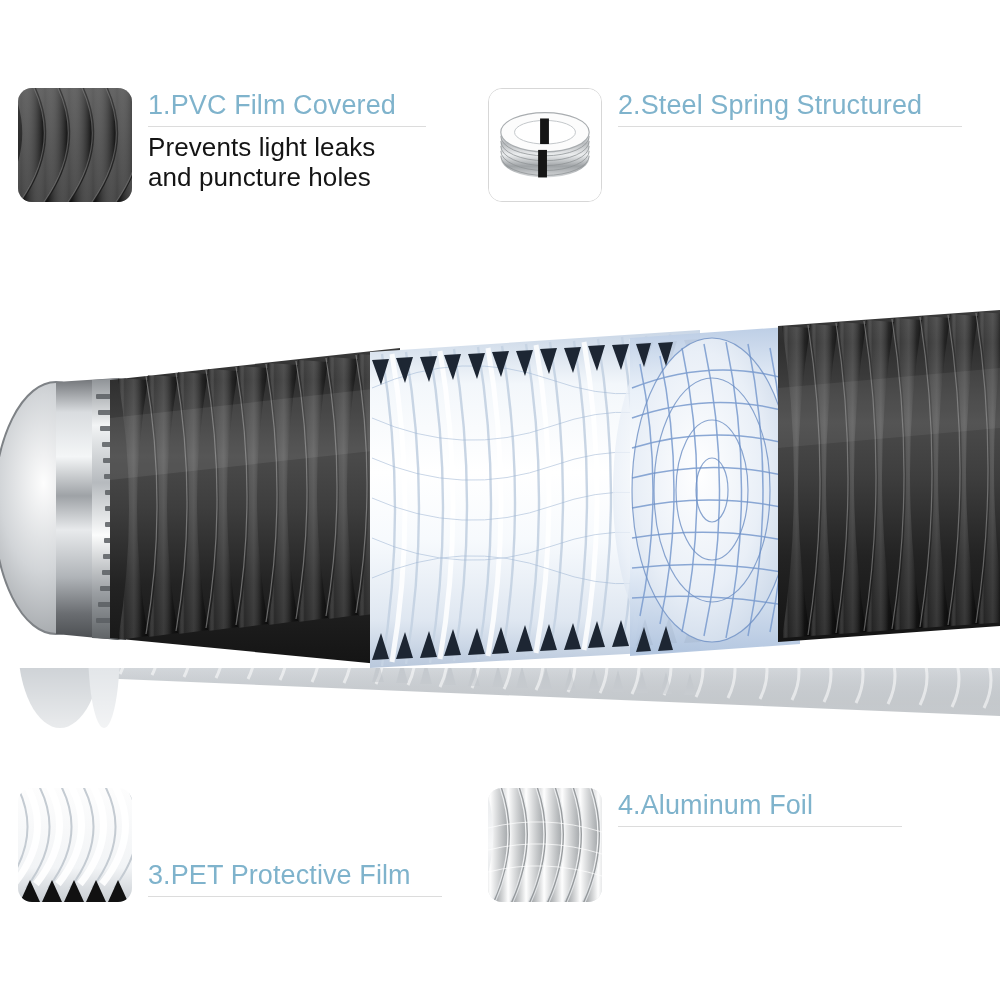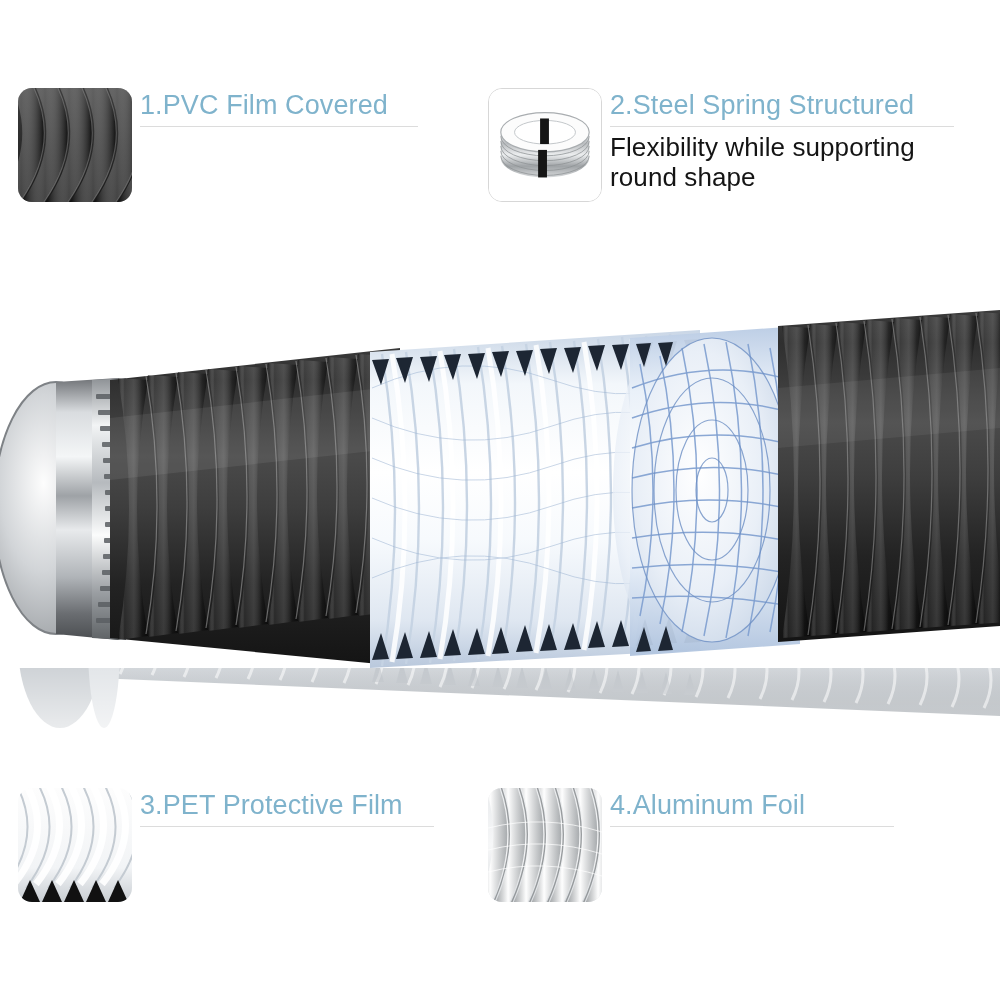--- a/index.html
+++ b/index.html
@@ -6,24 +6,24 @@
   body{
     width:1000px;height:1000px;
     background:#ffffff;
     font-family:"Liberation Sans", sans-serif;
     overflow:hidden;
     position:relative;
   }
   .stage{position:absolute;inset:0;background:#fff;}
 
   
-  .callout{position:absolute;display:flex;align-items:flex-start;gap:8px;}
+  .callout{position:absolute;display:flex;align-items:flex-start;gap:16px;}
   .callout.c1{left:18px;  top:88px;}
   .callout.c2{left:488px; top:88px;justify-content:space-between;}
-  .callout.c3{left:18px;  top:788px;}
+  .callout.c3{left:18px;  top:788px;align-items:flex-end;}
   .callout.c4{left:488px; top:788px;}
 
   .thumb{
     width:114px;height:114px;flex:0 0 114px;
     border-radius:14px;overflow:hidden;position:relative;
     background:#fff;
   }
   .thumb.framed{border:1px solid #d7d7d7;box-sizing:border-box;}
   .thumb svg{display:block;width:100%;height:100%;}
 
@@ -453,20 +453,22 @@
             <path d="M40,0 q26,57 -14,114"></path>
           <path d="M64,0 q26,57 -14,114"></path>
             <path d="M88,0 q26,57 -14,114"></path>
           <path d="M112,0 q26,57 -14,114"></path>
         </g>
       </svg>
     </div>
     <div class="ctext">
       <div class="chead">1.PVC Film Covered</div>
       <div class="crule"></div>
+      <div class="cbody">Prevents light leaks
+and puncture holes</div>
     </div>
   </div>
 
   <div class="callout c2">
     <div class="thumb framed">
       <svg viewBox="0 0 114 114" xmlns="http://www.w3.org/2000/svg">
         <defs>
           <linearGradient id="t2s" x1="0" y1="0" x2="0" y2="1">
             <stop offset="0" stop-color="#f2f3f4"></stop>
             <stop offset="0.25" stop-color="#b9bcbf"></stop>
@@ -489,22 +491,20 @@
           <path d="M12,68 a45,20 0 0,0 90,0"></path>
         </g>
 
         <rect x="52" y="30" width="9" height="26" fill="#151515"></rect>
         <rect x="50" y="62" width="9" height="28" fill="#151515"></rect>
       </svg>
     </div>
     <div class="ctext">
       <div class="chead">2.Steel Spring Structured</div>
       <div class="crule"></div>
-      <div class="cbody">Flexibility while supporting
-round shape</div>
     </div>
   </div>
 
   <div class="callout c3">
     <div class="thumb">
       <svg viewBox="0 0 114 114" xmlns="http://www.w3.org/2000/svg">
         <defs>
           <linearGradient id="t3bg" x1="0" y1="0" x2="0" y2="1">
             <stop offset="0" stop-color="#fdfdfd"></stop>
             <stop offset="0.7" stop-color="#f2f4f6"></stop>

